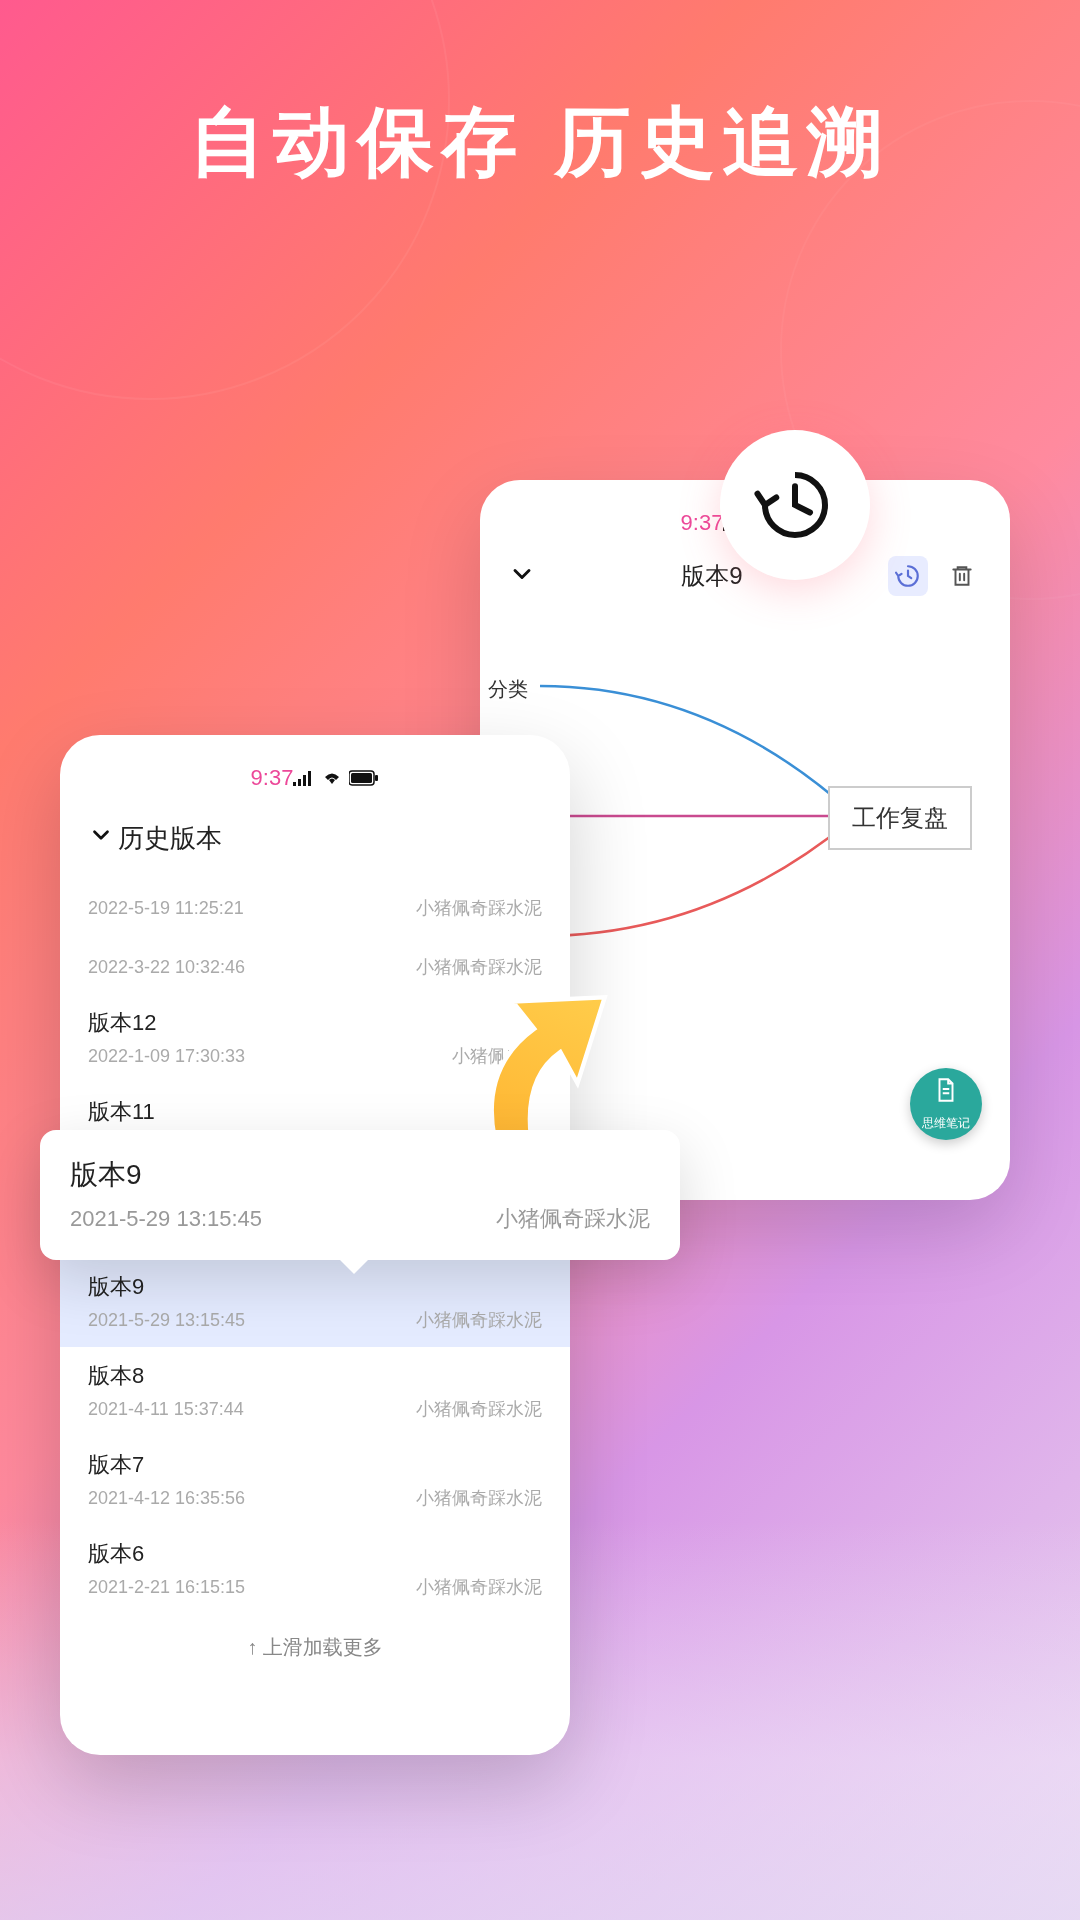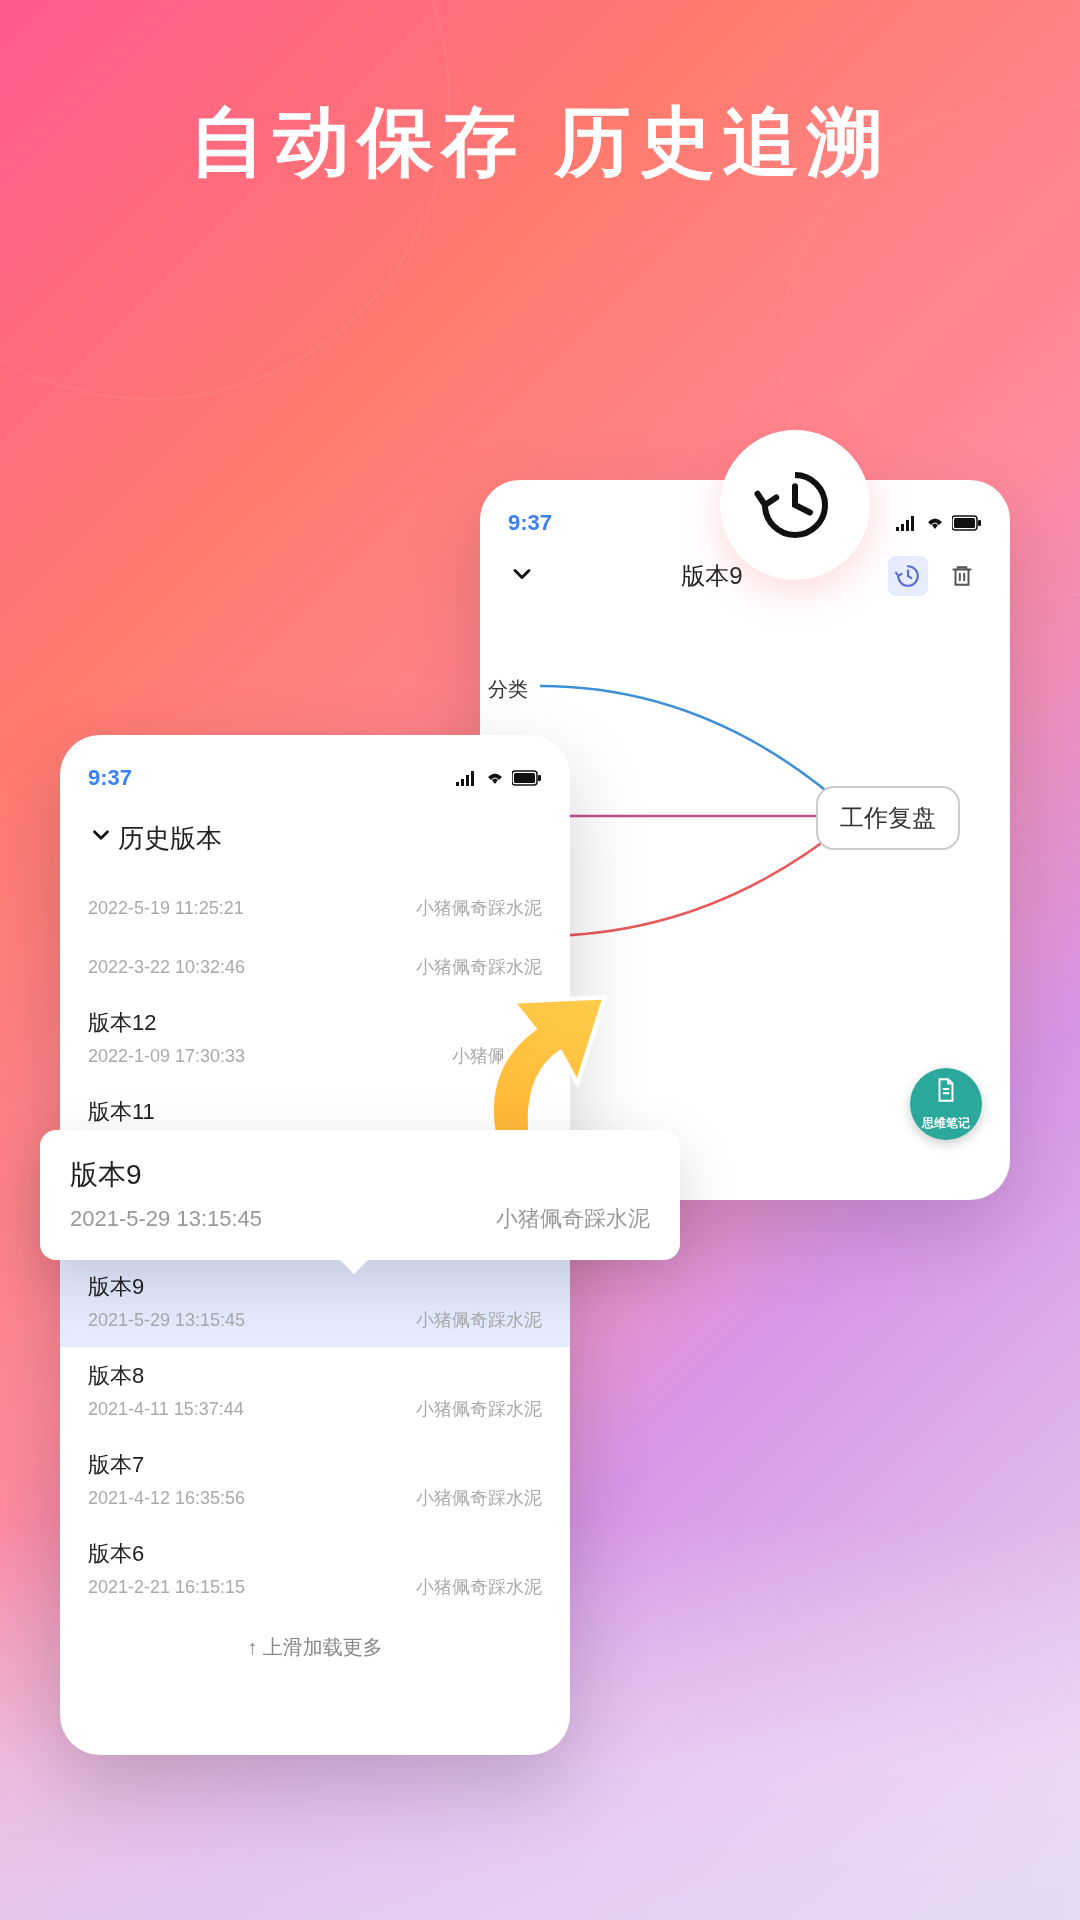--- a/index.html
+++ b/index.html
@@ -35,25 +35,25 @@
   left: 480px;
   width: 530px;
   height: 720px;
   background: #fff;
   border-radius: 40px;
   box-shadow: 0 30px 80px rgba(0,0,0,0.15);
   padding: 30px 28px;
 }
 .status-bar {
   display: flex;
-  justify-content: space-between;
+  justify-content: center;
   align-items: center;
   font-size: 22px;
-  font-weight: 700;
-  color: #3b82f6;
+  font-weight: 400;
+  color: #ec4899;
   margin-bottom: 20px;
 }
 .status-icons { display: flex; align-items: center; gap: 6px; }
 .signal-icon svg, .wifi-icon svg, .battery-icon svg { display: block; }
 
 .app-bar {
   display: flex;
   align-items: center;
   justify-content: space-between;
   margin-bottom: 30px;
@@ -71,24 +71,24 @@
   position: relative;
   height: 400px;
   margin-top: 40px;
 }
 .mindmap-node {
   position: absolute;
   font-size: 20px;
   color: #333;
 }
 .mindmap-root {
-  right: 22px;
+  right: 10px;
   top: 150px;
   border: 2px solid #ccc;
-  border-radius: 18px;
+  border-radius: 0;
   padding: 14px 22px;
   font-size: 24px;
   font-weight: 500;
   background: #fff;
 }
 .mindmap-child-1 { left: -20px; top: 40px; }
 .mindmap-child-2 { left: -20px; top: 170px; }
 .mindmap-lines {
   position: absolute;
   top: 0; left: 0;
@@ -103,21 +103,21 @@
   height: 72px;
   background: #2aa89c;
   border-radius: 50%;
   display: flex;
   flex-direction: column;
   align-items: center;
   justify-content: center;
   color: #fff;
   box-shadow: 0 4px 12px rgba(0,0,0,0.2);
 }
-.fab-label { font-size: 12px; margin-top: 12px; font-weight: bold; }
+.fab-label { font-size: 12px; margin-top: 12px; }
 
 
 .history-badge {
   position: absolute;
   top: 430px;
   left: 720px;
   width: 150px;
   height: 150px;
   background: #fff;
   border-radius: 50%;

